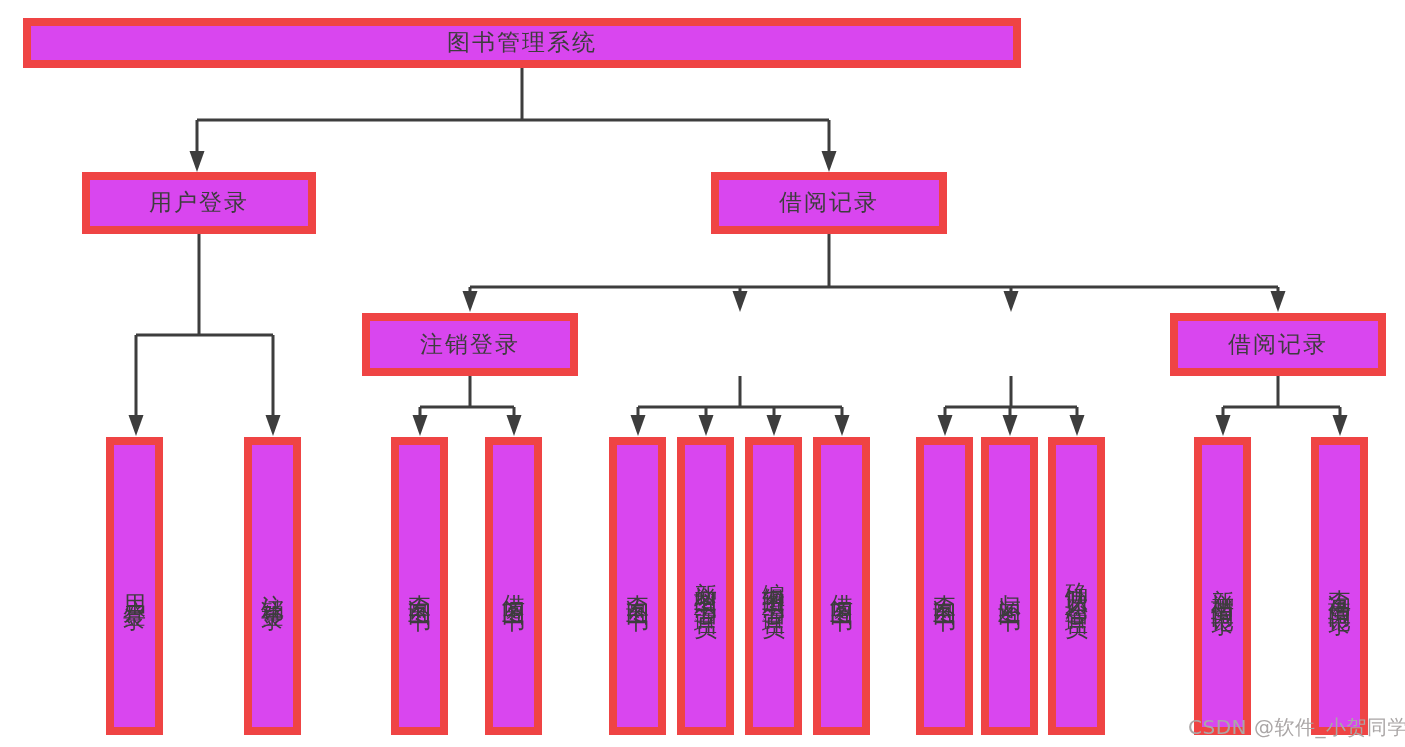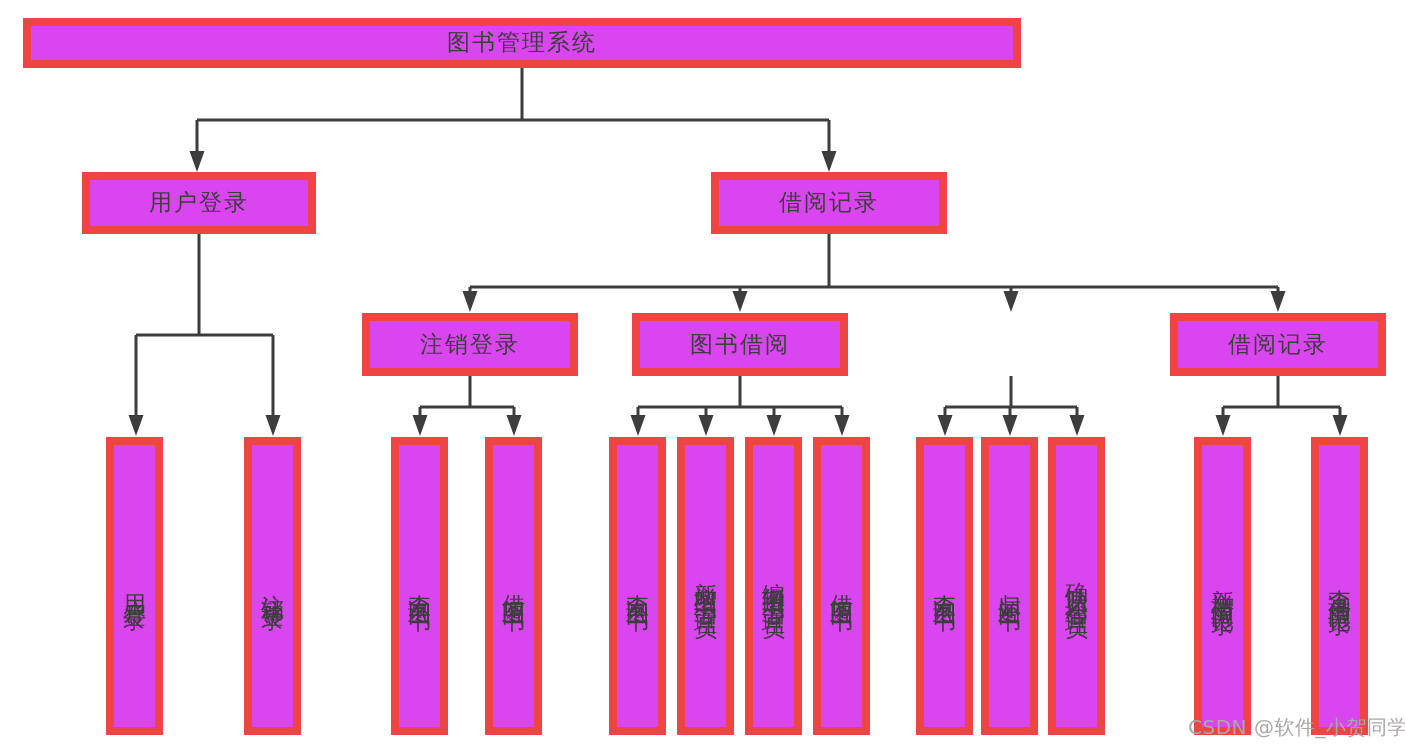--- a/index.html
+++ b/index.html
@@ -125,21 +125,20 @@
       <polygon points="1332.5,415 1347.5,415 1340,436"></polygon>
     </g>
   </svg>
 
   <div class="node root">图书管理系统</div>
 
   <div class="node l2a">用户登录</div>
   <div class="node l2b">借阅记录</div>
 
   <div class="node l3 l3a">注销登录</div>
-  <div class="node l3 l3b">图书借阅</div>
   <div class="node l3 l3d">借阅记录</div>
 
   <div class="node leaf p1">用户登录</div>
   <div class="node leaf p2">注销登录</div>
 
   <div class="node leaf p3">查询图书</div>
   <div class="node leaf p4">借阅图书</div>
 
   <div class="node leaf p5">查询图书</div>
   <div class="node leaf p6">新增图书（管理员）</div>

